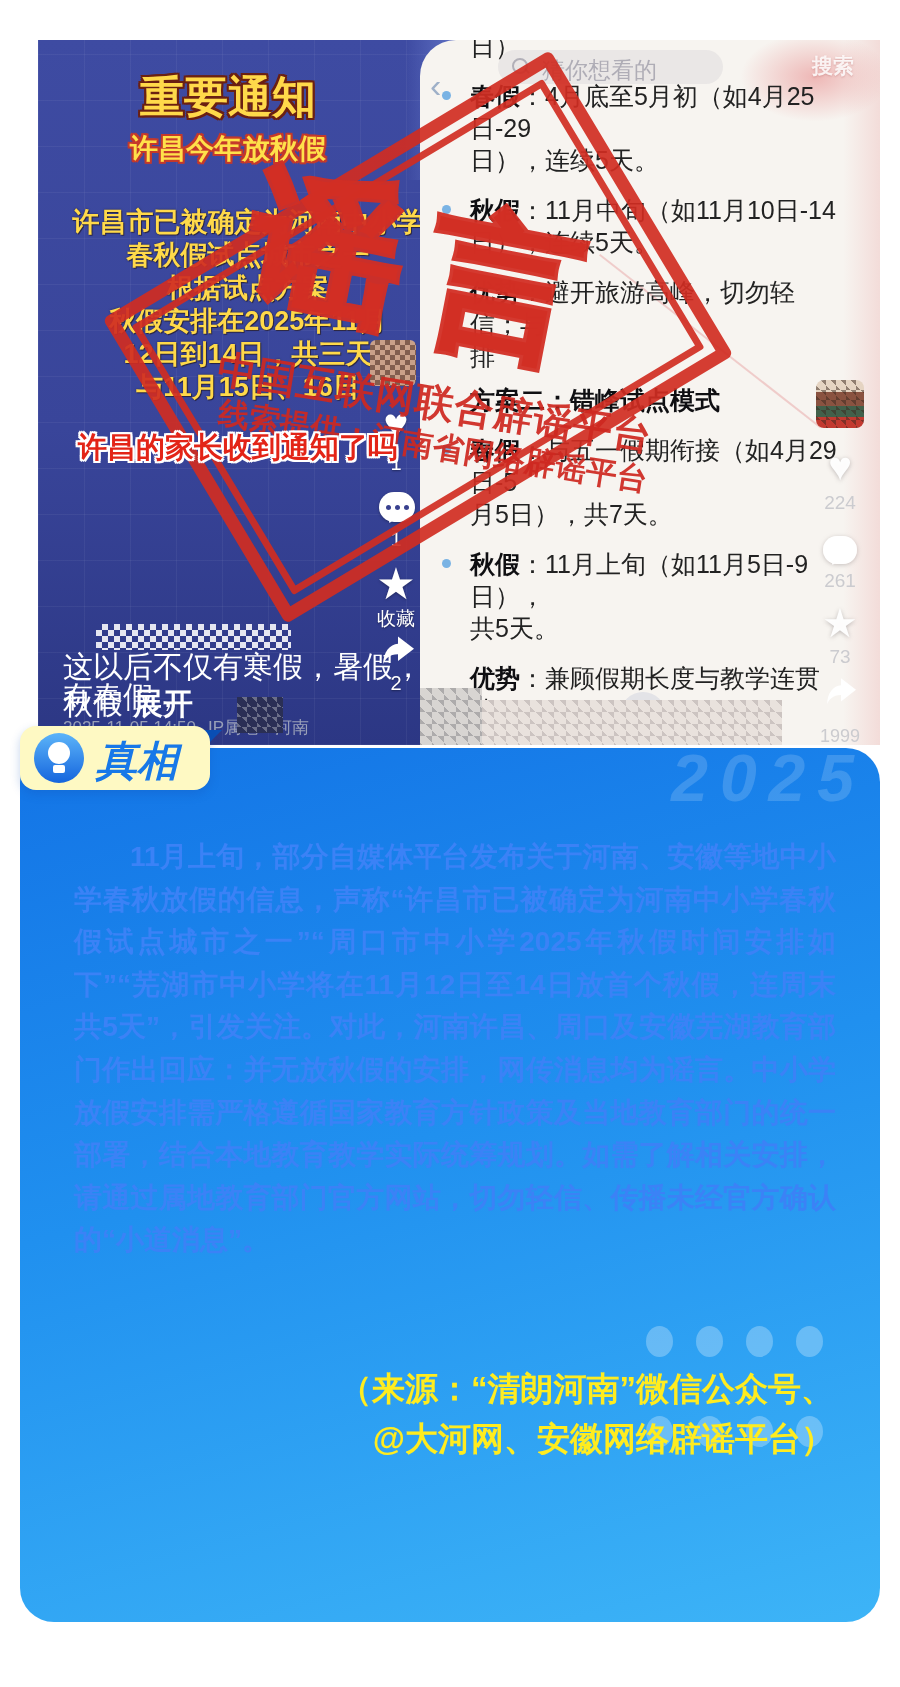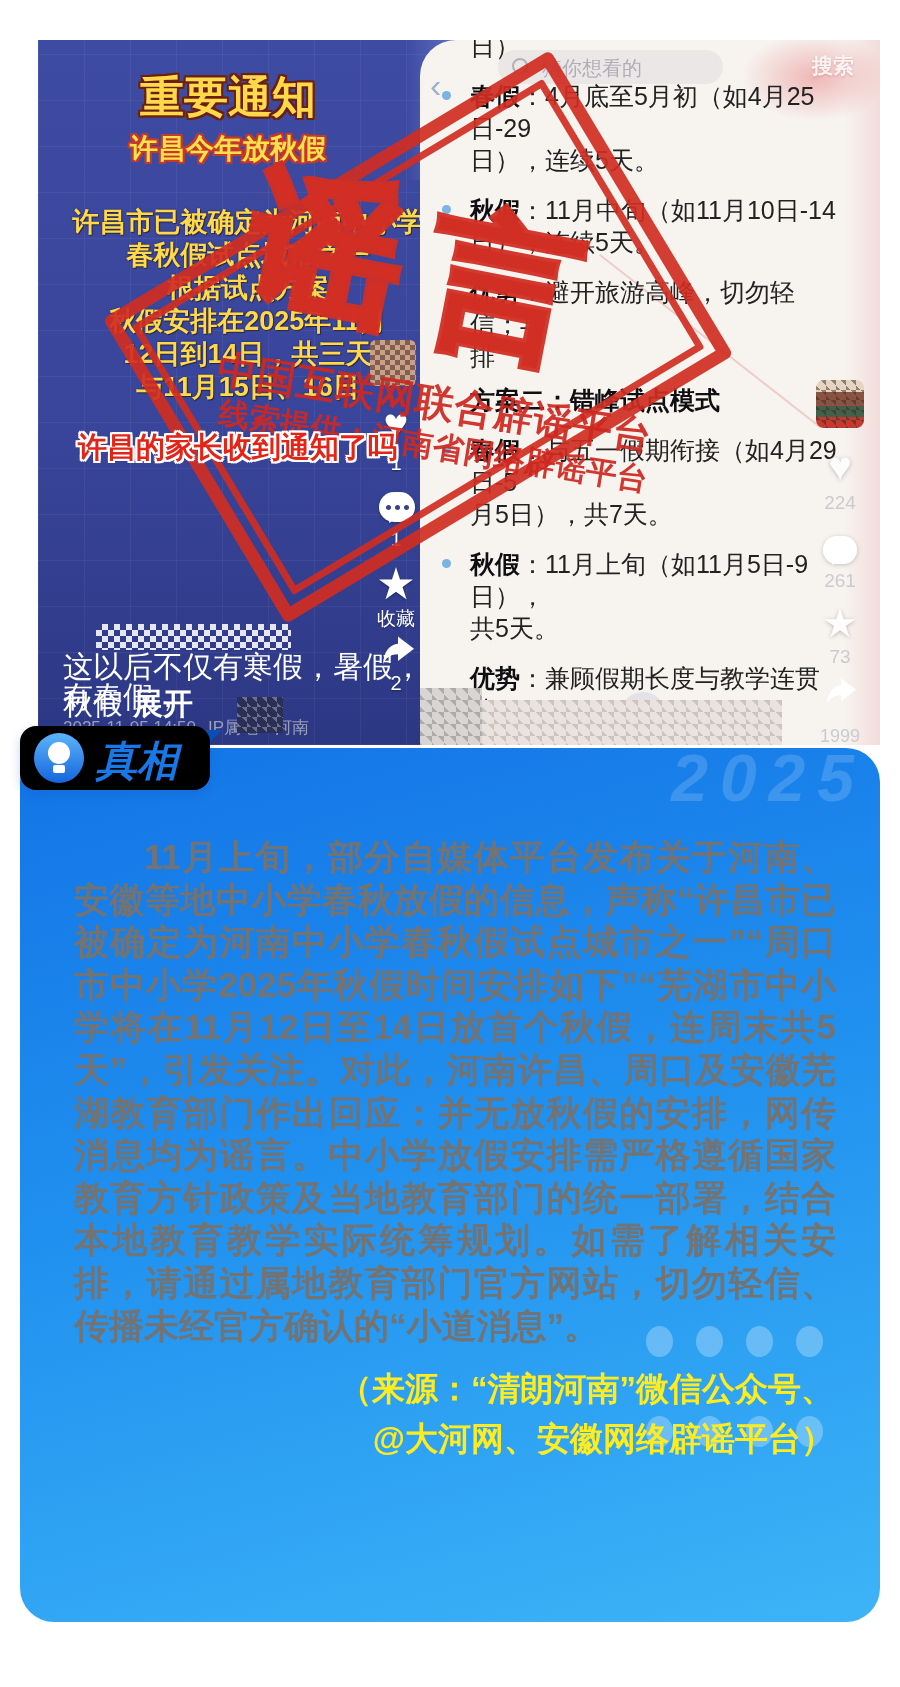--- a/index.html
+++ b/index.html
@@ -48,21 +48,21 @@
   .share-l{position:absolute;left:22px;top:594px;}
   .cnt-share-l{top:632px;}
 
   .right-shot{position:absolute;left:420px;top:40px;width:460px;height:705px;z-index:2;overflow:hidden;
     background:linear-gradient(90deg,#f7f4f0 0%,#f7f4f0 92%,#f3dcd9 100%);border-top-left-radius:36px;}
   .pink-blob{position:absolute;right:-10px;top:-8px;width:150px;height:90px;border-radius:50%;
     background:radial-gradient(ellipse at center,rgba(233,150,150,.65),rgba(233,150,150,0) 70%);}
   .pink-line{position:absolute;right:30px;top:300px;width:280px;height:2px;background:rgba(233,172,172,.55);transform:rotate(38deg);}
   .back-chevron{position:absolute;left:10px;top:28px;font-size:34px;color:#9fb0c8;line-height:34px;}
   .ghost-search{position:absolute;left:78px;top:10px;width:225px;height:34px;border-radius:17px;background:rgba(90,90,120,.08);}
-  .ghost-search .gtxt{position:absolute;left:44px;top:5px;font-size:20px;color:rgba(50,50,80,.32);}
+  .ghost-search .gtxt{position:absolute;left:44px;top:5px;font-size:23px;color:rgba(50,50,80,.32);}
   .ghost-search .mag{position:absolute;left:14px;top:8px;width:12px;height:12px;border:2px solid rgba(50,50,80,.3);border-radius:50%;}
   .ghost-search .mag::after{content:"";position:absolute;left:10px;top:10px;width:6px;height:2px;background:rgba(50,50,80,.3);transform:rotate(45deg);}
   .search-btn{position:absolute;right:26px;top:12px;font-size:21px;font-weight:600;color:rgba(255,255,255,.85);text-shadow:0 1px 2px rgba(180,100,100,.4);}
   .doc{position:absolute;left:16px;top:-10px;width:408px;}
   .dl{position:relative;padding-left:34px;font-size:25px;line-height:32px;min-height:32px;color:#222;font-weight:500;}
   .dl .dot{display:none;position:absolute;left:6px;top:11px;width:9px;height:9px;border-radius:50%;background:#7ab3e4;}
   .dl.bullet .dot{display:block;}
   .dl.bullet,.dl.para,.dl.num{margin-top:18px;}
   .dl.header{font-weight:800;color:#0f0f12;margin-top:12px;}
   .dl b{font-weight:800;color:#0f0f12;}
@@ -101,31 +101,31 @@
   .stamp-line2{position:absolute;left:222px;top:392px;z-index:5;font-size:31px;font-weight:900;
     color:rgba(205,40,32,.93);transform:rotate(9deg);transform-origin:left top;white-space:nowrap;}
   .ls-highlight{position:absolute;left:78px;top:428px;z-index:6;font-size:29px;font-weight:800;color:#e32417;white-space:nowrap;
     text-shadow:2px 0 #fff,-2px 0 #fff,0 2px #fff,0 -2px #fff,2px 2px #fff,-2px -2px #fff,2px -2px #fff,-2px 2px #fff;}
 
   
   .panel{position:absolute;left:20px;top:748px;width:860px;height:874px;border-radius:34px;z-index:1;
     background:linear-gradient(165deg,#1374e6 0%,#2090ef 45%,#3db4f7 100%);}
   .tab-fold{position:absolute;left:188px;top:730px;width:0;height:0;z-index:2;
     border-top:34px solid #0a4fb5;border-right:34px solid transparent;}
-  .tab{position:absolute;left:20px;top:726px;width:190px;height:64px;background:#000000;border-radius:16px;z-index:3;
+  .tab{position:absolute;left:20px;top:726px;width:190px;height:64px;background:#fef9c3;border-radius:16px;z-index:3;
     box-shadow:0 4px 10px rgba(20,80,180,.25);}
   .bulb{position:absolute;left:14px;top:7px;width:50px;height:50px;border-radius:50%;
     background:linear-gradient(180deg,#5cb4f9,#1565dd);}
   .bulb::before{content:"";position:absolute;left:14px;top:9px;width:22px;height:22px;border-radius:50%;background:#fff;}
   .bulb::after{content:"";position:absolute;left:19px;top:32px;width:12px;height:8px;border-radius:2px;background:#fff;}
   .tab-label{position:absolute;left:76px;top:8px;font-size:41px;font-weight:900;font-style:italic;color:#1778e8;}
   .watermark{position:absolute;right:34px;top:740px;z-index:2;font-size:66px;font-weight:800;font-style:italic;
     letter-spacing:12px;color:rgba(255,255,255,.16);}
   .truth-body{position:absolute;left:74px;top:836px;width:762px;z-index:2;margin:0;
-    font-size:35px;line-height:42.6px;font-weight:700;color:#737373;text-align:justify;text-indent:2em;}
+    font-size:28px;line-height:42.6px;font-weight:700;color:#3b82f6;text-align:justify;text-indent:2em;}
   .dots-row{position:absolute;left:646px;display:flex;gap:23px;z-index:2;}
   .dots-row.r1{top:1326px;}
   .dots-row.r2{top:1416px;}
   .dots-row i{width:27px;height:31px;border-radius:50%;background:rgba(255,255,255,.28);}
   .source{position:absolute;right:66px;top:1364px;width:740px;z-index:3;text-align:right;
     font-size:33px;line-height:50px;font-weight:800;color:#ffec1f;}
 </style>
 </head>
 <body>
 

